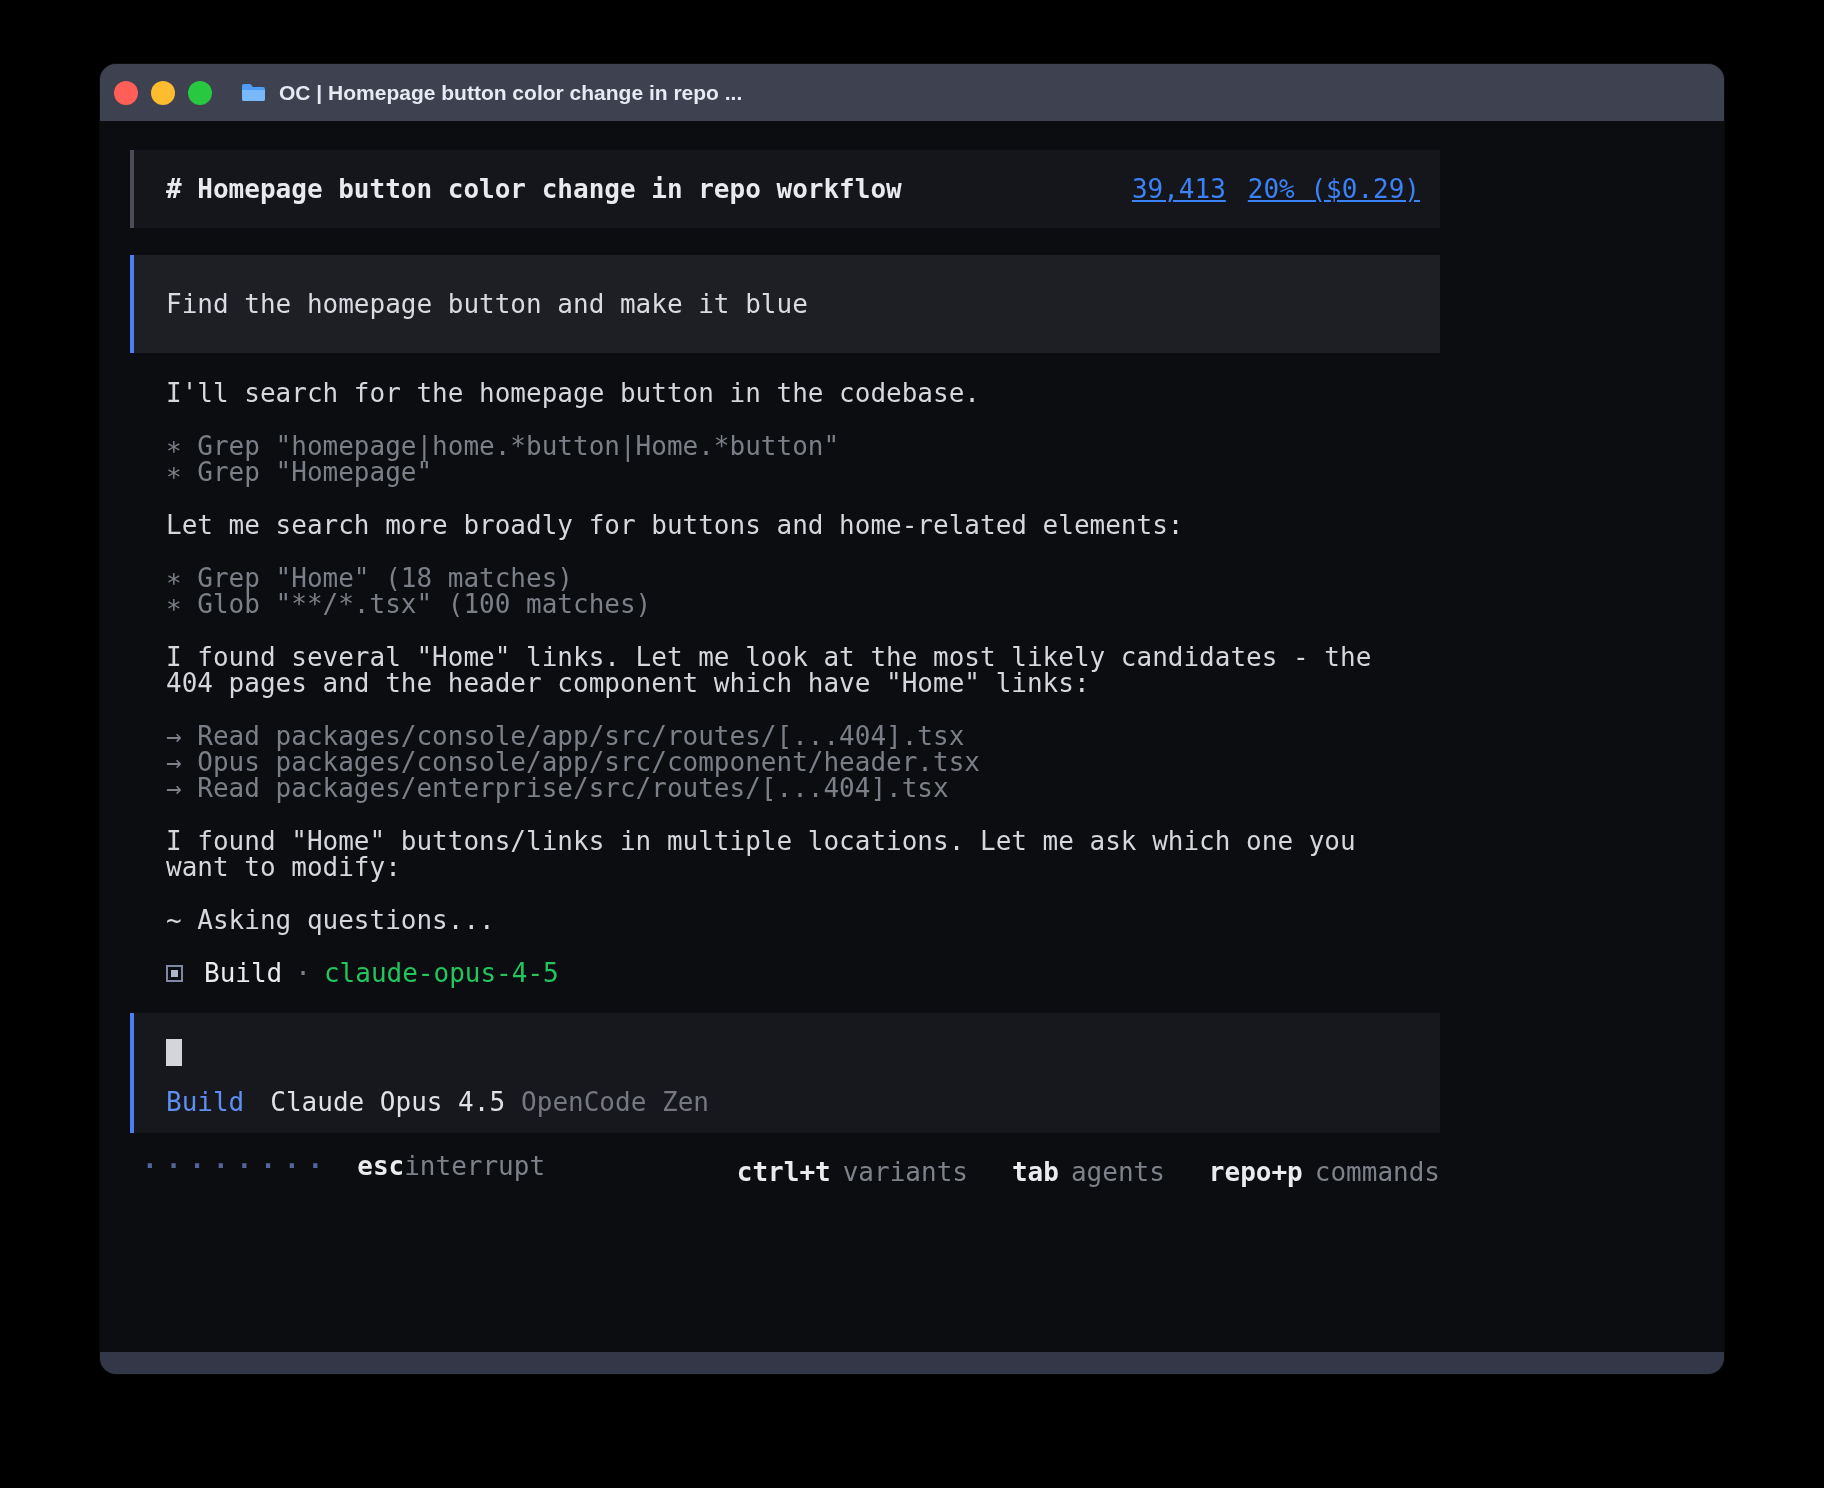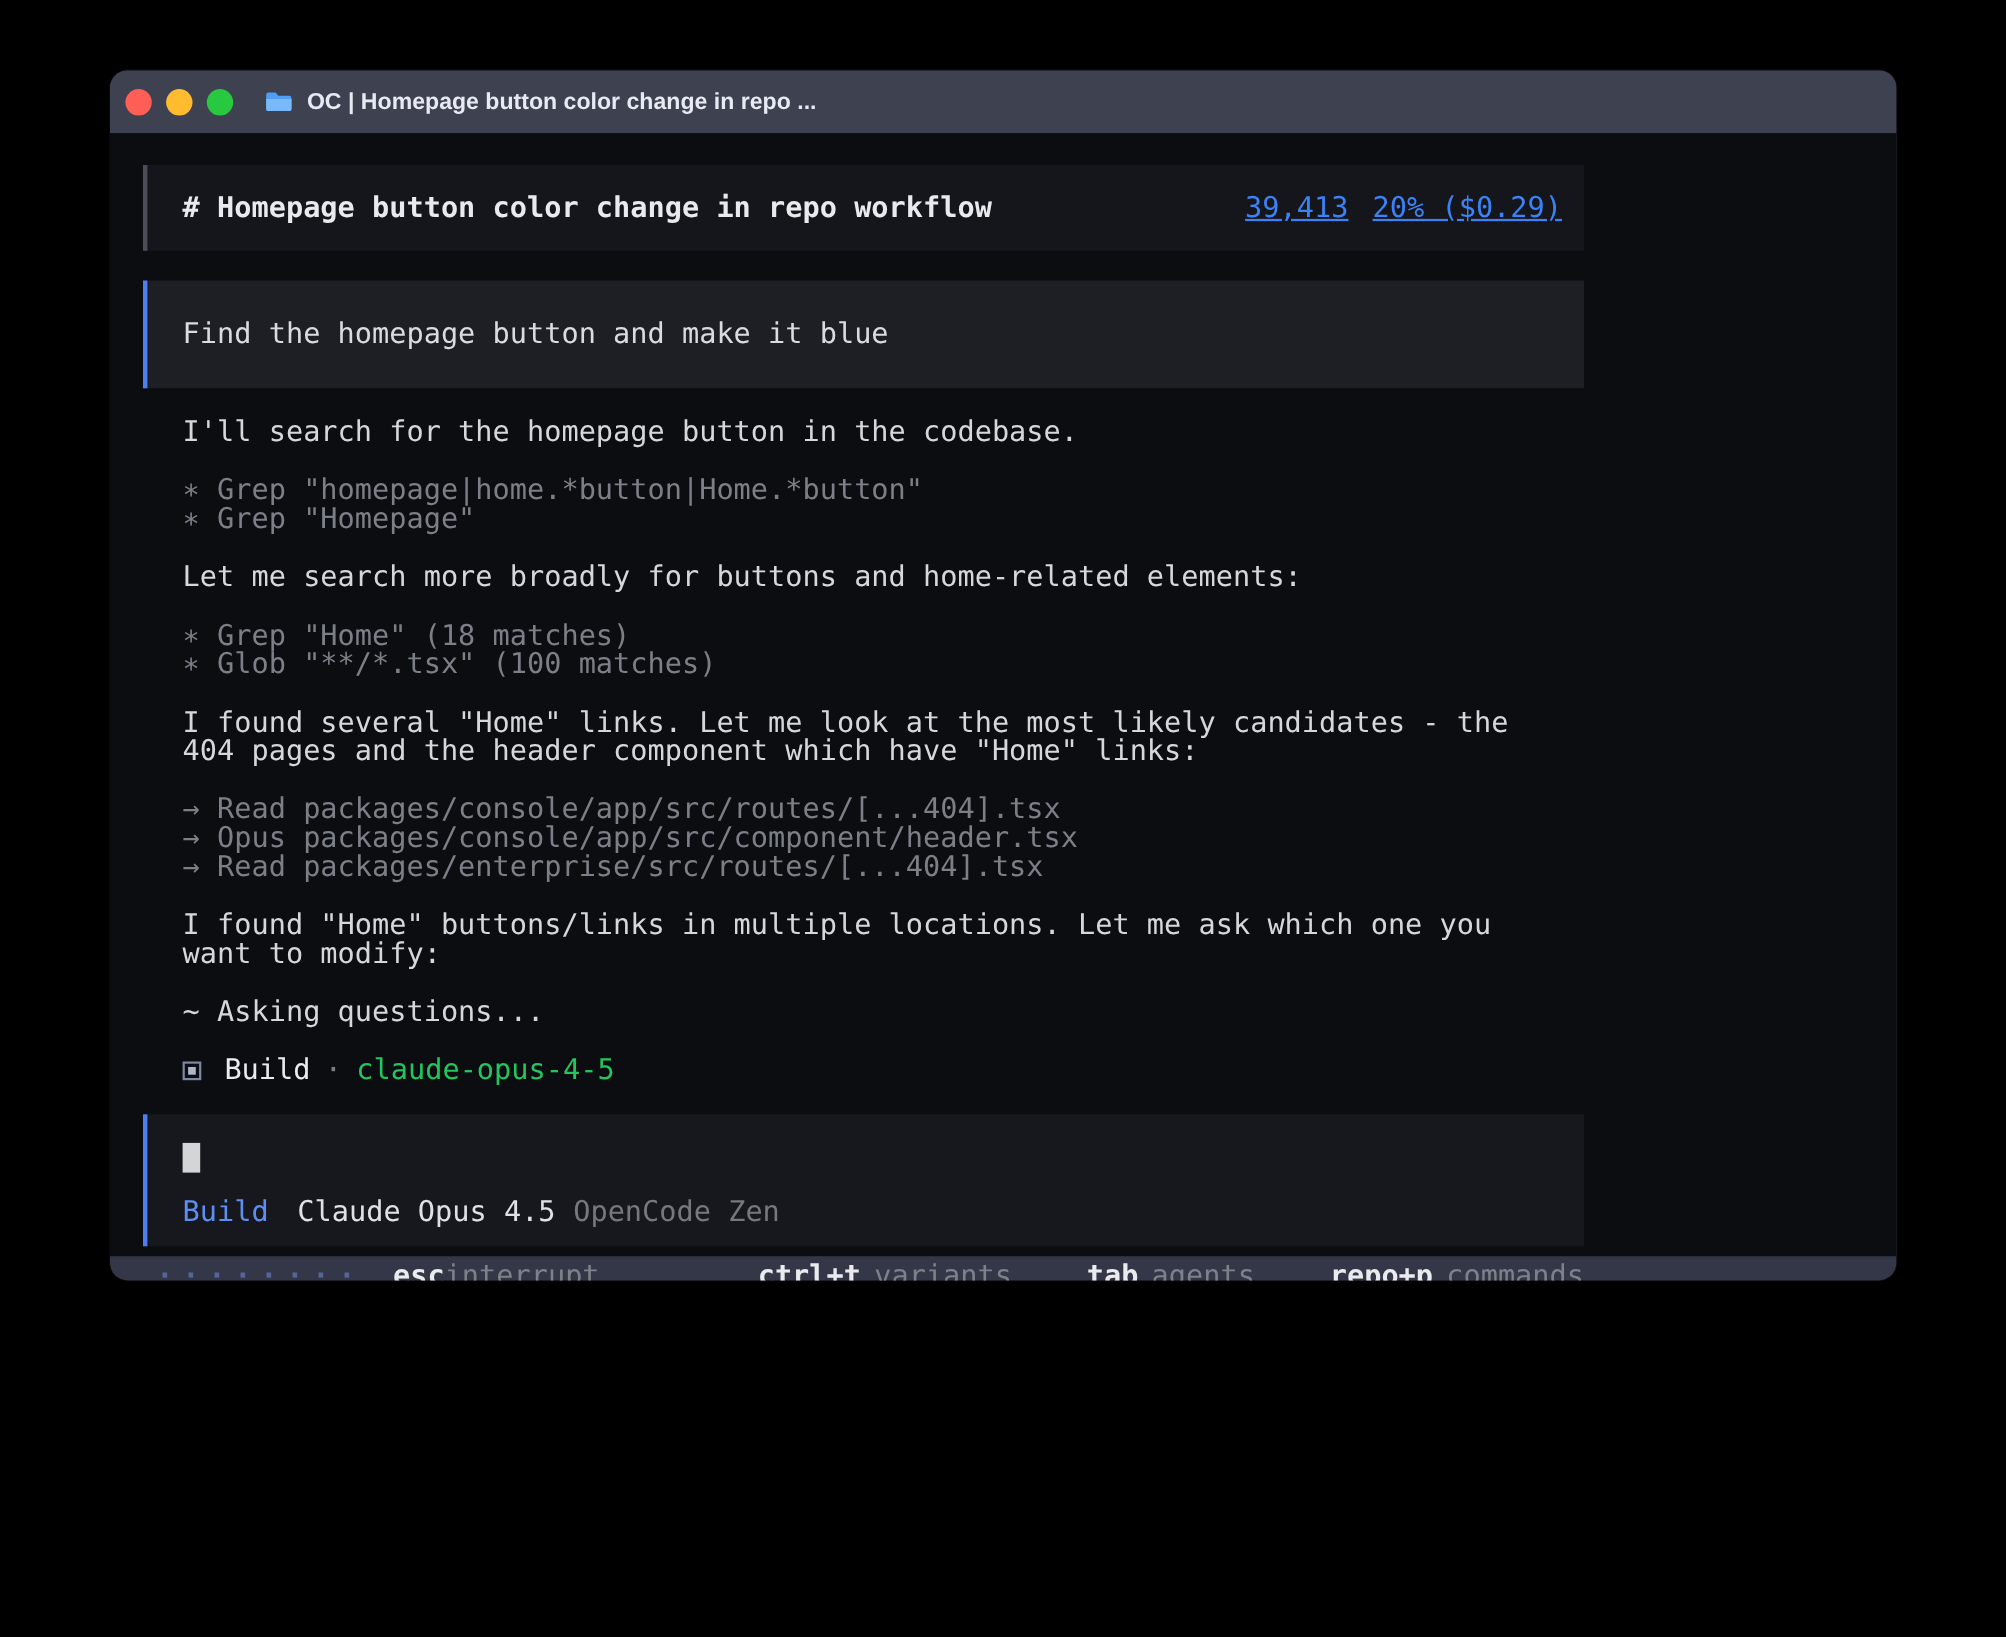--- a/index.html
+++ b/index.html
@@ -5,21 +5,21 @@
   html,body { margin:0; padding:0; }
   body {
     width:1824px; height:1488px;
     background:#000000;
     position:relative;
     font-family:"DejaVu Sans Mono", monospace;
     overflow:hidden;
   }
   .window {
     position:absolute; left:100px; top:64px;
-    width:1624px; height:1100px;
+    width:1624px; height:1310px;
     background:#333747;
     border-radius:16px;
     overflow:hidden;
     box-shadow:0 18px 60px rgba(0,0,0,0.7), 0 0 0 1px rgba(255,255,255,0.05);
   }
   .titlebar {
     height:57px;
     background:#3d4150;
     display:flex; align-items:center;
     padding-left:14px;
@@ -98,21 +98,21 @@
   .provider { color:#75787f; margin-left:16px; }
   .statusbar {
     margin-top:14px;
     width:1310px;
     display:flex; align-items:center;
     box-sizing:border-box;
   }
   .spinner { color:#53669c; letter-spacing:8px; padding-left:12px; font-weight:bold; }
   .esc-key { margin-left:26px; font-weight:bold; color:#e9ebef; }
   .esc-label { color:#7d8189; }
-  .sb-right { margin-left:auto; display:flex; gap:68px; }
+  .sb-right { margin-left:auto; display:flex; gap:44px;margin-top:12px; }
   .sb-group { display:flex; align-items:baseline; }
   .kbd { font-weight:bold; color:#e9ebef; }
   .kbd-label { color:#7d8189; margin-left:12px; }
 </style>
 </head>
 <body>
 
 <div class="window">
 
   <div class="titlebar">

